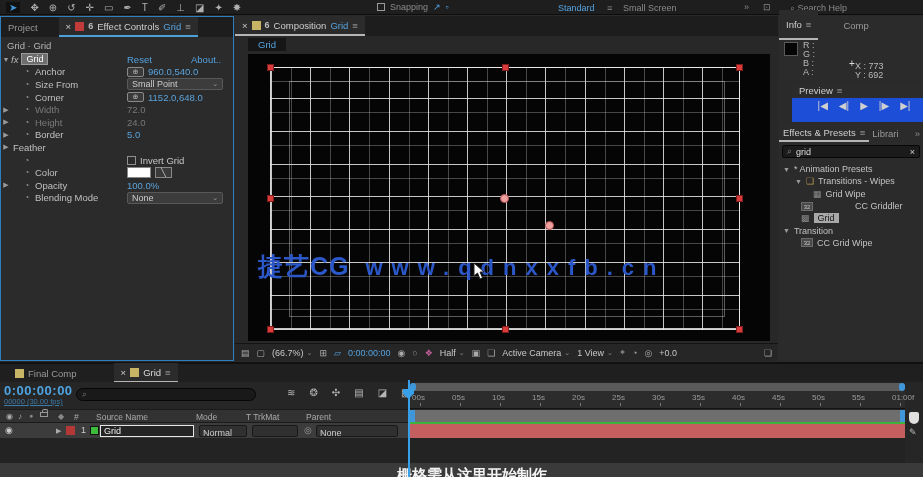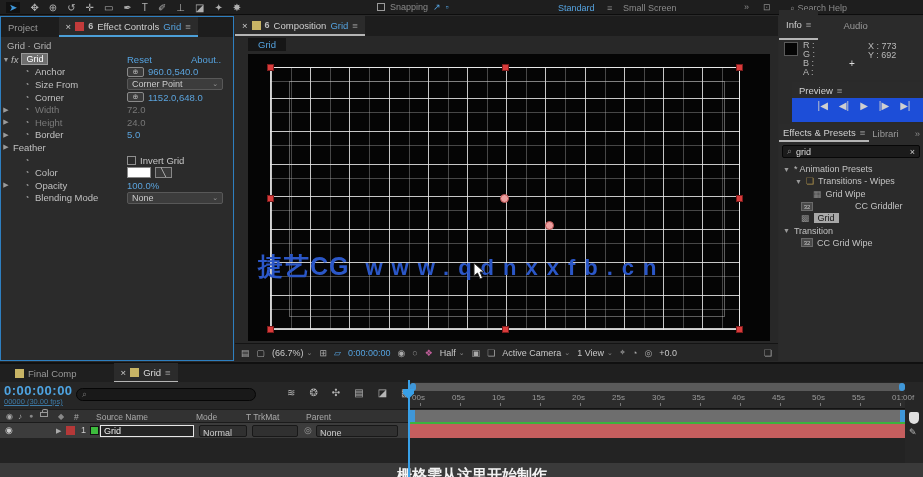--- a/index.html
+++ b/index.html
@@ -86,21 +86,21 @@
     background:#262626; border-top:1px solid #141414; display:flex; align-items:center;
     gap:7px; padding:0 6px; font-size:9px; white-space:nowrap; }
   .ct-dd { display:flex; align-items:center; gap:3px; color:#c9c9c9; }
   .ct-dd .car { font-size:7px; color:#8a8a8a; }
 
   
   .info-panel { position:absolute; left:779px; top:16px; width:144px; height:64px; background:#2b2b2b; }
   .info-swatch { position:absolute; left:5px; top:26px; width:14px; height:14px;
     background:#050505; border:1px solid #5a5a5a; }
   .rgb { position:absolute; left:24px; font-size:9px; color:#b9b9b9; }
-  .xy { position:absolute; left:89px; font-size:9px; color:#b9b9b9; }
+  .xy { position:absolute; left:76px; font-size:9px; color:#b9b9b9;margin-top:20px; }
   .preview-panel { position:absolute; left:792px; top:82px; width:144px; height:40px; background:#1d4ed8; }
   .transport { position:absolute; left:0; top:18px; width:144px; display:flex;
     justify-content:center; gap:11px; color:#cfcfcf; font-size:10px; }
   .fx-panel { position:absolute; left:779px; top:124px; width:144px; height:237px; background:#2b2b2b; }
   .searchfield { position:absolute; left:3px; top:21px; width:138px; height:13px;
     background:#1b1b1b; border:1px solid #070707; border-radius:2px; display:flex;
     align-items:center; gap:4px; padding:0 4px; font-size:9px; color:#ddd; }
   .tree { position:absolute; left:0; top:39px; right:0; font-size:9px; }
   .titem { height:12.3px; display:flex; align-items:center; gap:4px; color:#c3c3c3; }
   .titem .tri { font-size:7px; color:#9a9a9a; }
@@ -230,21 +230,21 @@
             <span class="pointbtn">⊕</span>
           <span class="val-blue">960.0,540.0</span>
           </div>
       </div>
       <div class="ec-row">
         <span class="tw"></span>
           <span class="sw">◔</span>
         <span class="lbl">Size From</span>
         <div class="ec-val">
             <div class="dd">
-          <span>Corner Point</span>
+          <span>Small Point</span>
               <span class="car">⌄</span>
             </div>
           </div>
       </div>
       <div class="ec-row">
         <span class="tw"></span>
           <span class="sw">◔</span>
         <span class="lbl">Corner</span>
         <div class="ec-val">
             <span class="pointbtn">⊕</span>
@@ -389,21 +389,21 @@
     <span>+0.0</span>
     <span class="icon" style="margin-left:auto;">❏</span>
   </div>
 
   <div class="info-panel">
     <div class="tabbar" style="height:18px;background:#2b2b2b;">
       <span class="tab active underline-gray" style="height:30px;">
         <span>Info</span>
           <span class="dim">≡</span>
         </span>
-      <span class="tab" style="height:18px;margin-left:18px;">Audio</span>
+      <span class="tab" style="height:18px;margin-left:18px;">Comp</span>
     </div>
     <div class="info-swatch"></div>
     <span class="rgb" style="top:24px;">R :</span>
     <span class="rgb" style="top:33px;">G :</span>
     <span class="rgb" style="top:42px;">B :</span>
     <span class="rgb" style="top:51px;">A :</span>
     <span class="xy" style="top:25px;">X : 773</span>
     <span class="xy" style="top:34px;">Y : 692</span>
     <span class="abs" style="left:70px;top:42px;color:#ddd;">+</span>
   </div>

